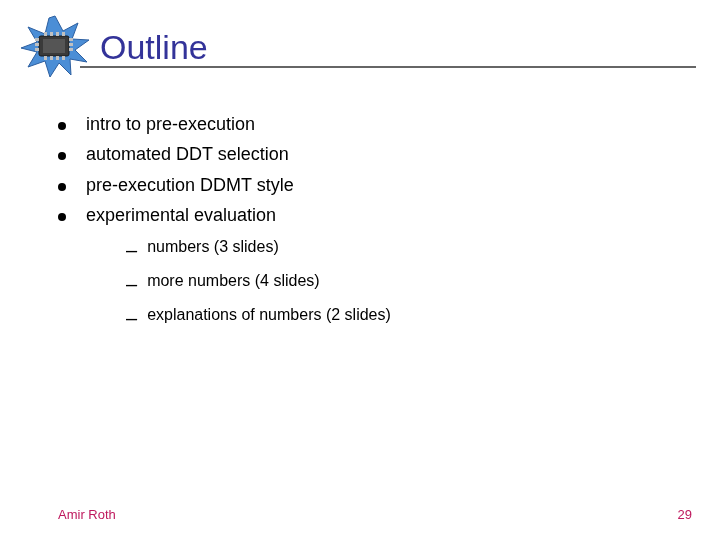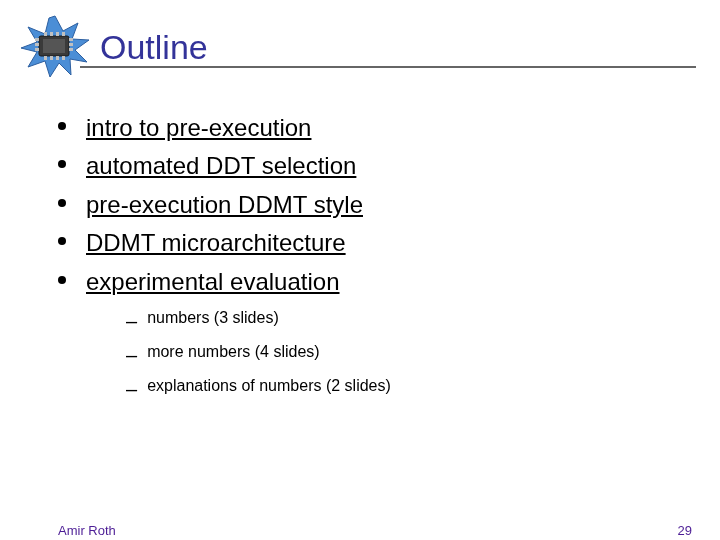--- a/index.html
+++ b/index.html
@@ -57,24 +57,23 @@
   .bullet-dot {
     width: 8px;
     height: 8px;
     background: #000000;
     border-radius: 50%;
     margin-top: 10px;
     margin-right: 20px;
     flex-shrink: 0;
   }
   .bullet-text {
-    font-size: 24px;
+    font-size: 18px;
     color: #000000;
     line-height: 1.35;
-    text-decoration: underline;
   }
   .sub-list {
     margin-top: 8px;
     margin-left: 68px;
   }
   .sub-row {
     display: flex;
     align-items: flex-start;
     margin-bottom: 4px;
   }
@@ -84,29 +83,29 @@
     margin-right: 10px;
     line-height: 1.5;
   }
   .sub-text {
     font-size: 16px;
     color: #000000;
     line-height: 1.5;
   }
   .footer {
     position: absolute;
-    bottom: 2px;
+    bottom: 18px;
     left: 0;
     right: 0;
     display: flex;
     justify-content: space-between;
     align-items: baseline;
     padding: 0 28px 0 58px;
     font-size: 13px;
-    color: #4c1d95;
+    color: #be185d;
   }
   .footer-center {
     position: absolute;
     left: 50%;
     transform: translateX(-50%);
   }
 </style>
 </head>
 <body>
 
@@ -152,24 +151,20 @@
     <div class="bullet-row">
       <div class="bullet-dot"></div>
       <div class="bullet-text">automated DDT selection</div>
     </div>
     <div class="bullet-row">
       <div class="bullet-dot"></div>
       <div class="bullet-text">pre-execution DDMT style</div>
     </div>
     <div class="bullet-row">
       <div class="bullet-dot"></div>
-      <div class="bullet-text">DDMT microarchitecture</div>
-    </div>
-    <div class="bullet-row">
-      <div class="bullet-dot"></div>
       <div class="bullet-text">experimental evaluation</div>
     </div>
 
     <div class="sub-list">
       <div class="sub-row">
         <div class="sub-dash">–</div>
         <div class="sub-text">numbers (3 slides)</div>
       </div>
       <div class="sub-row">
         <div class="sub-dash">–</div>

